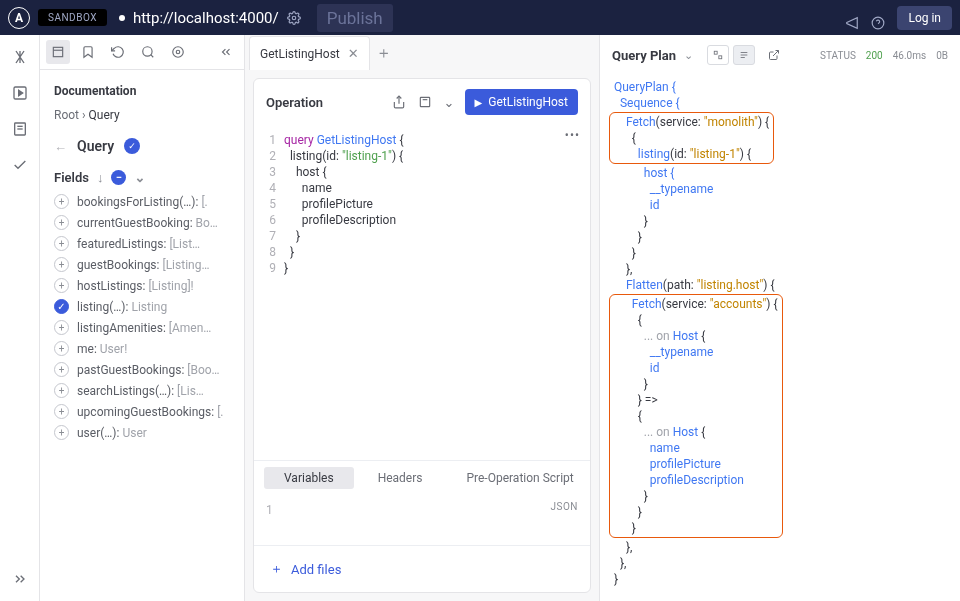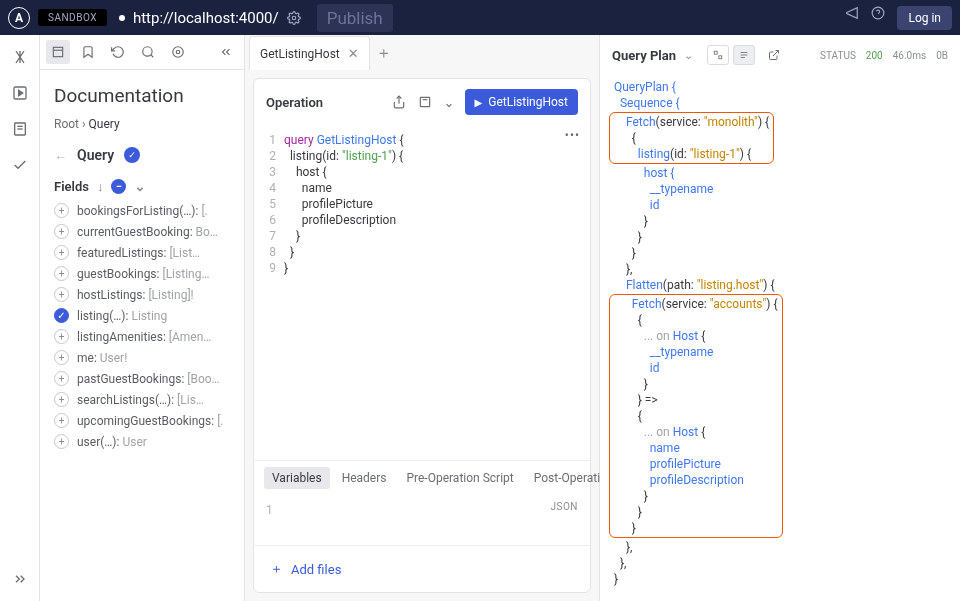--- a/index.html
+++ b/index.html
@@ -4,33 +4,33 @@
 <style>
 *{box-sizing:border-box;margin:0;padding:0;font-family:-apple-system,BlinkMacSystemFont,"Segoe UI",Roboto,sans-serif}
 body{width:960px;height:601px;overflow:hidden;background:#f7f7f8;font-size:13px;color:#383a42}
 .topbar{height:35px;background:#1b2240;display:flex;align-items:center;padding:0 8px;color:#fff;gap:8px}
 .logo-circle{width:22px;height:22px;border:1.5px solid #fff;border-radius:50%;display:flex;align-items:center;justify-content:center;font-size:12px;font-weight:700}
 .sandbox-badge{background:#000000;padding:3px 10px;border-radius:3px;font-size:10px;letter-spacing:.5px;color:#a0a8c5}
 .url-box{display:flex;align-items:center;gap:8px;flex:0 0 auto;margin-left:4px}
 .status-dot{width:6px;height:6px;background:#fff;border-radius:50%}
 .url{font-size:15px;color:#fff}
 .publish-btn{background:#2d3355;color:#6b7399;border:none;padding:4px 10px;border-radius:3px;font-size:17px;margin-left:8px}
-.topbar-right{margin-left:auto;display:flex;align-items:flex-start;gap:12px}
+.topbar-right{margin-left:auto;display:flex;align-items:flex-end;gap:12px}
 .login-btn{background:#3b4470;color:#fff;border:none;padding:5px 11px;border-radius:4px;font-size:12px}
 .topbar .icon{color:#a0a8c5;cursor:pointer}
 .main{display:flex;height:566px}
 .rail{width:40px;background:#fff;border-right:1px solid #e4e4e7;display:flex;flex-direction:column;align-items:center;padding-top:14px;gap:20px}
 .rail .icon{color:#6b6e76;cursor:pointer}
 .rail-bottom{margin-top:auto;margin-bottom:14px}
 .doc-panel{width:205px;background:#fff;border-right:1px solid #e4e4e7;display:flex;flex-direction:column}
 .doc-toolbar{height:35px;border-bottom:1px solid #e4e4e7;display:flex;align-items:center;padding:0 6px;gap:6px}
 .doc-toolbar .tbtn{width:24px;height:24px;display:flex;align-items:center;justify-content:center;border-radius:3px;color:#6b6e76;cursor:pointer}
 .doc-toolbar .tbtn.active{background:#e8e8ec}
 .doc-toolbar .collapse{margin-left:auto}
-.doc-title{font-size:19px;font-weight:400;padding:14px 14px 10px}
+.doc-title{font-size:12px;font-weight:700;padding:14px 14px 10px}
 .breadcrumb{padding:0 14px 10px;font-size:12px;color:#6b6e76}
 .breadcrumb .current{color:#383a42}
 .query-row{display:flex;align-items:center;gap:10px;padding:6px 14px}
 .query-row .back{color:#b0b0b6}
 .query-row .qlabel{font-weight:600;font-size:14px}
 .check-badge{width:16px;height:16px;background:#3b5bdb;border-radius:50%;display:flex;align-items:center;justify-content:center;color:#fff;font-size:9px}
 .fields-header{display:flex;align-items:center;gap:8px;padding:10px 14px 6px;font-size:13px;font-weight:600}
 .fields-header .arrow,.fields-header .chev{color:#8a8d94}
 .minus-badge{width:15px;height:15px;background:#3b5bdb;border-radius:50%;display:flex;align-items:center;justify-content:center;color:#fff;font-size:11px;line-height:1}
 .field-list{padding:0 10px;overflow:hidden}
@@ -54,21 +54,21 @@
 .gutter{width:30px;text-align:right;color:#b0b0b6;padding-right:8px}
 .gutter div{height:16px;line-height:16px}
 .code{flex:1;white-space:pre;line-height:16px;position:relative}
 .code .kw{color:#a626a4}
 .code .fn{color:#4078f2}
 .code .prop{color:#383a42}
 .code .str{color:#50a14f}
 .code .punc{color:#383a42}
 .ed-dots{position:absolute;right:10px;top:2px;color:#6b6e76;letter-spacing:1px;cursor:pointer}
 .bottom-tabs{display:flex;gap:4px;padding:6px 10px;border-top:1px solid #eceef2;font-size:12px}
-.btab{padding:4px 8px;border-radius:3px;color:#6b6e76;cursor:pointer;white-space:nowrap}
+.btab{padding:4px 20px;border-radius:3px;color:#6b6e76;cursor:pointer;white-space:nowrap}
 .btab.active{background:#e8e8ec;color:#383a42}
 .vars-area{padding:8px 12px 8px;display:flex;font-family:"SF Mono",Menlo,Consolas,monospace;font-size:12px;position:relative;height:50px}
 .vars-area .vg{width:20px;color:#b0b0b6}
 .json-badge{position:absolute;right:12px;top:6px;font-size:10px;color:#8a8d94;letter-spacing:.5px}
 .add-files{padding:14px 16px;border-top:1px solid #eceef2}
 .add-files-btn{color:#3b5bdb;font-size:13px;cursor:pointer;display:flex;align-items:center;gap:8px}
 .right{flex:1;background:#fff;display:flex;flex-direction:column}
 .qp-header{display:flex;align-items:center;padding:10px 12px;gap:8px}
 .qp-title{font-size:13px;font-weight:700}
 .qp-header .chev{color:#8a8d94;font-size:11px}

